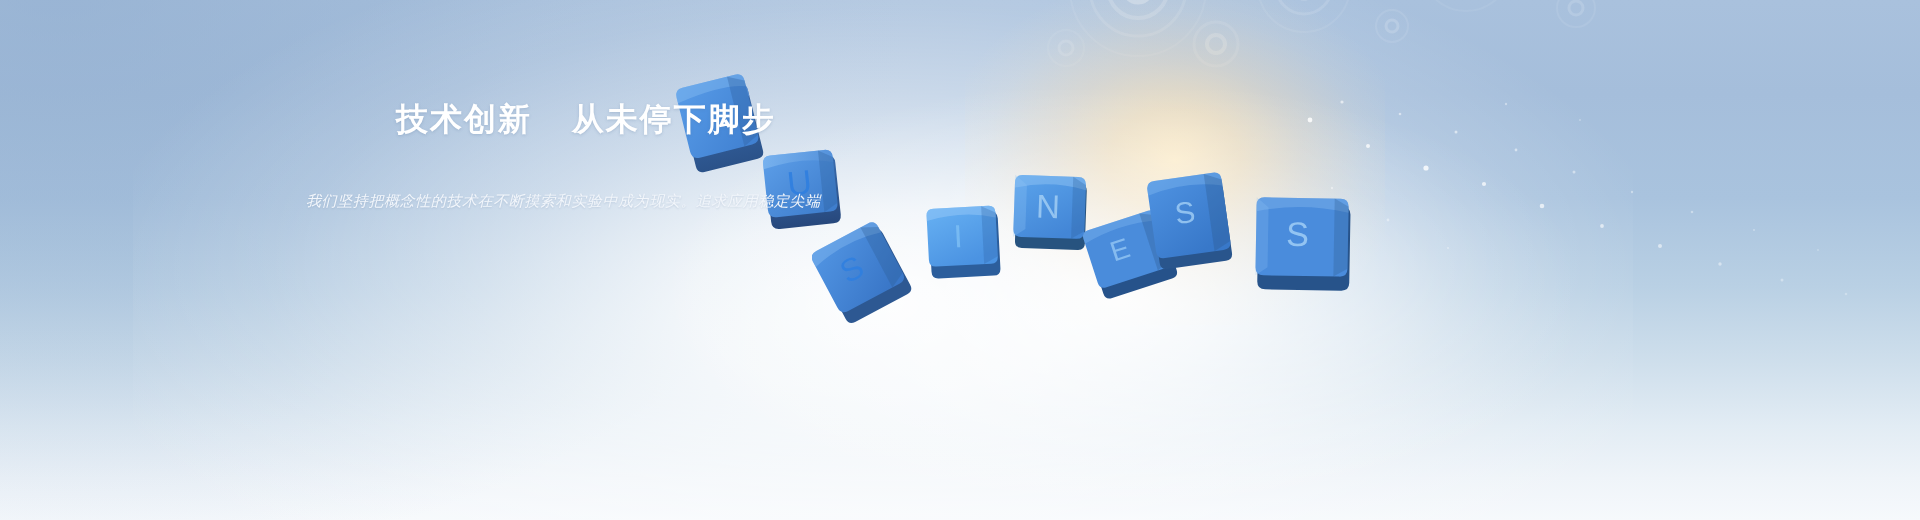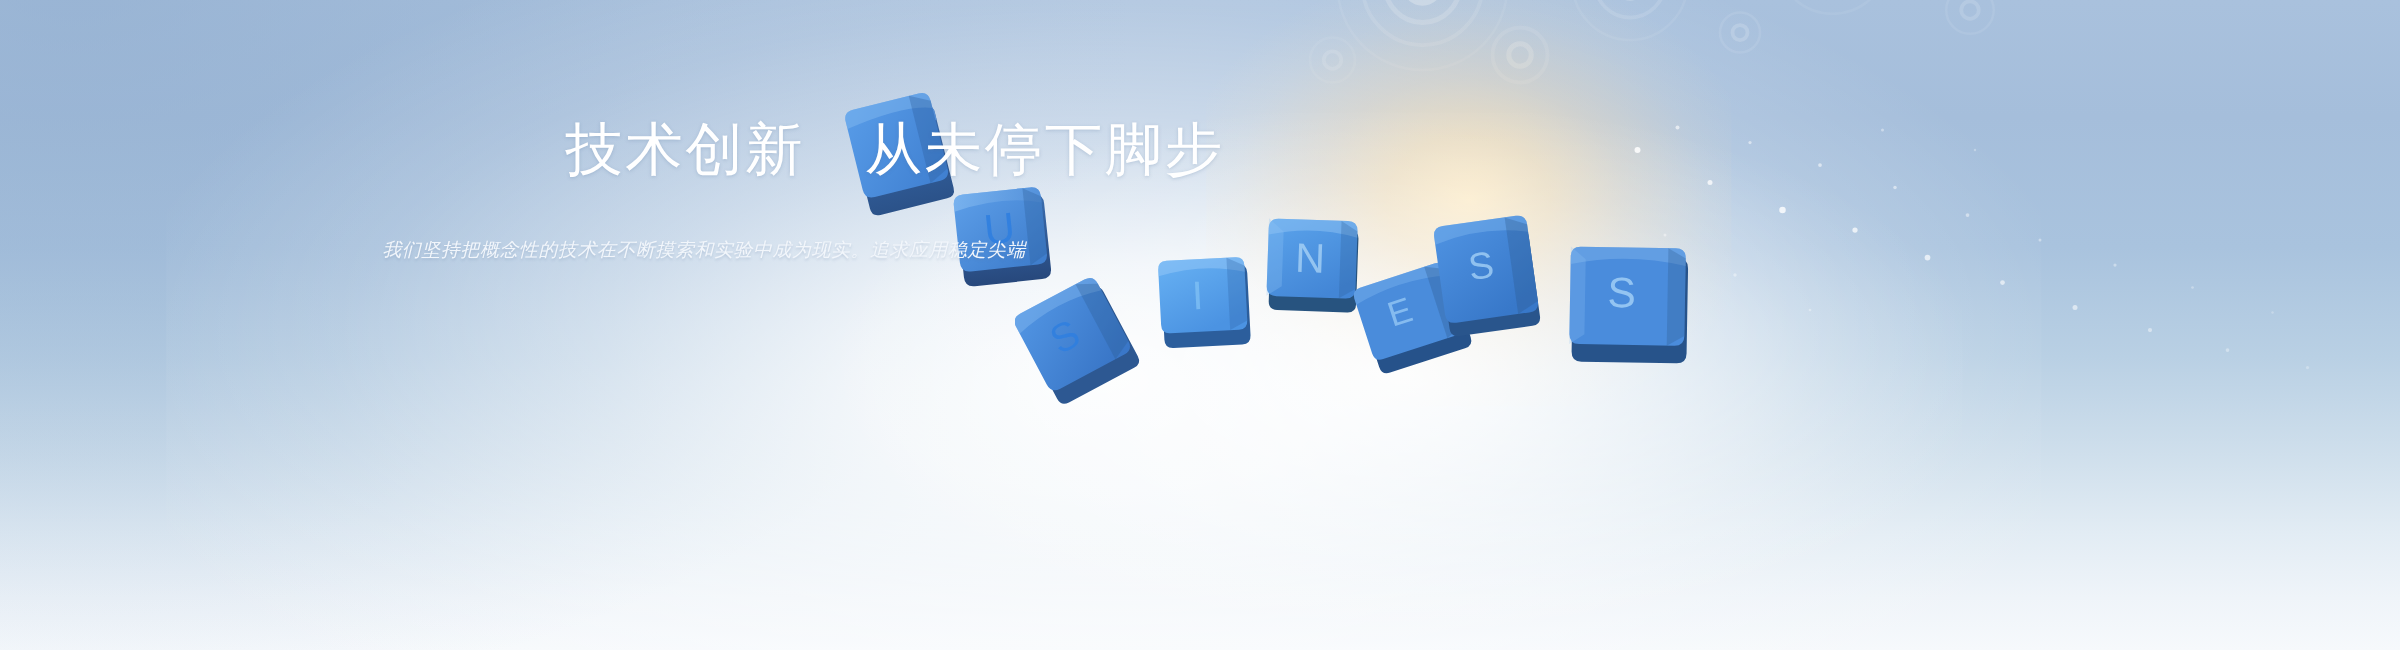--- a/index.html
+++ b/index.html
@@ -116,28 +116,27 @@
 
   
   .copy {
     position: absolute;
     left: 396px;
     top: 96px;
     width: 640px;
     z-index: 6;
   }
   .headline {
-    font-size: 46px;
+    font-size: 32px;
     line-height: 46px;
     color: #ffffff;
     letter-spacing: 2px;
-    font-weight: 400;
+    font-weight: 700;
     white-space: nowrap;
     text-shadow: 0 1px 3px rgba(80,110,150,0.25);
-    text-align: center;
   }
   .headline .gap {
     display: inline-block;
     width: 18px;
   }
   .subcopy {
     margin-top: 44px;
     margin-left: -90px;
     font-size: 15px;
     line-height: 30px;

